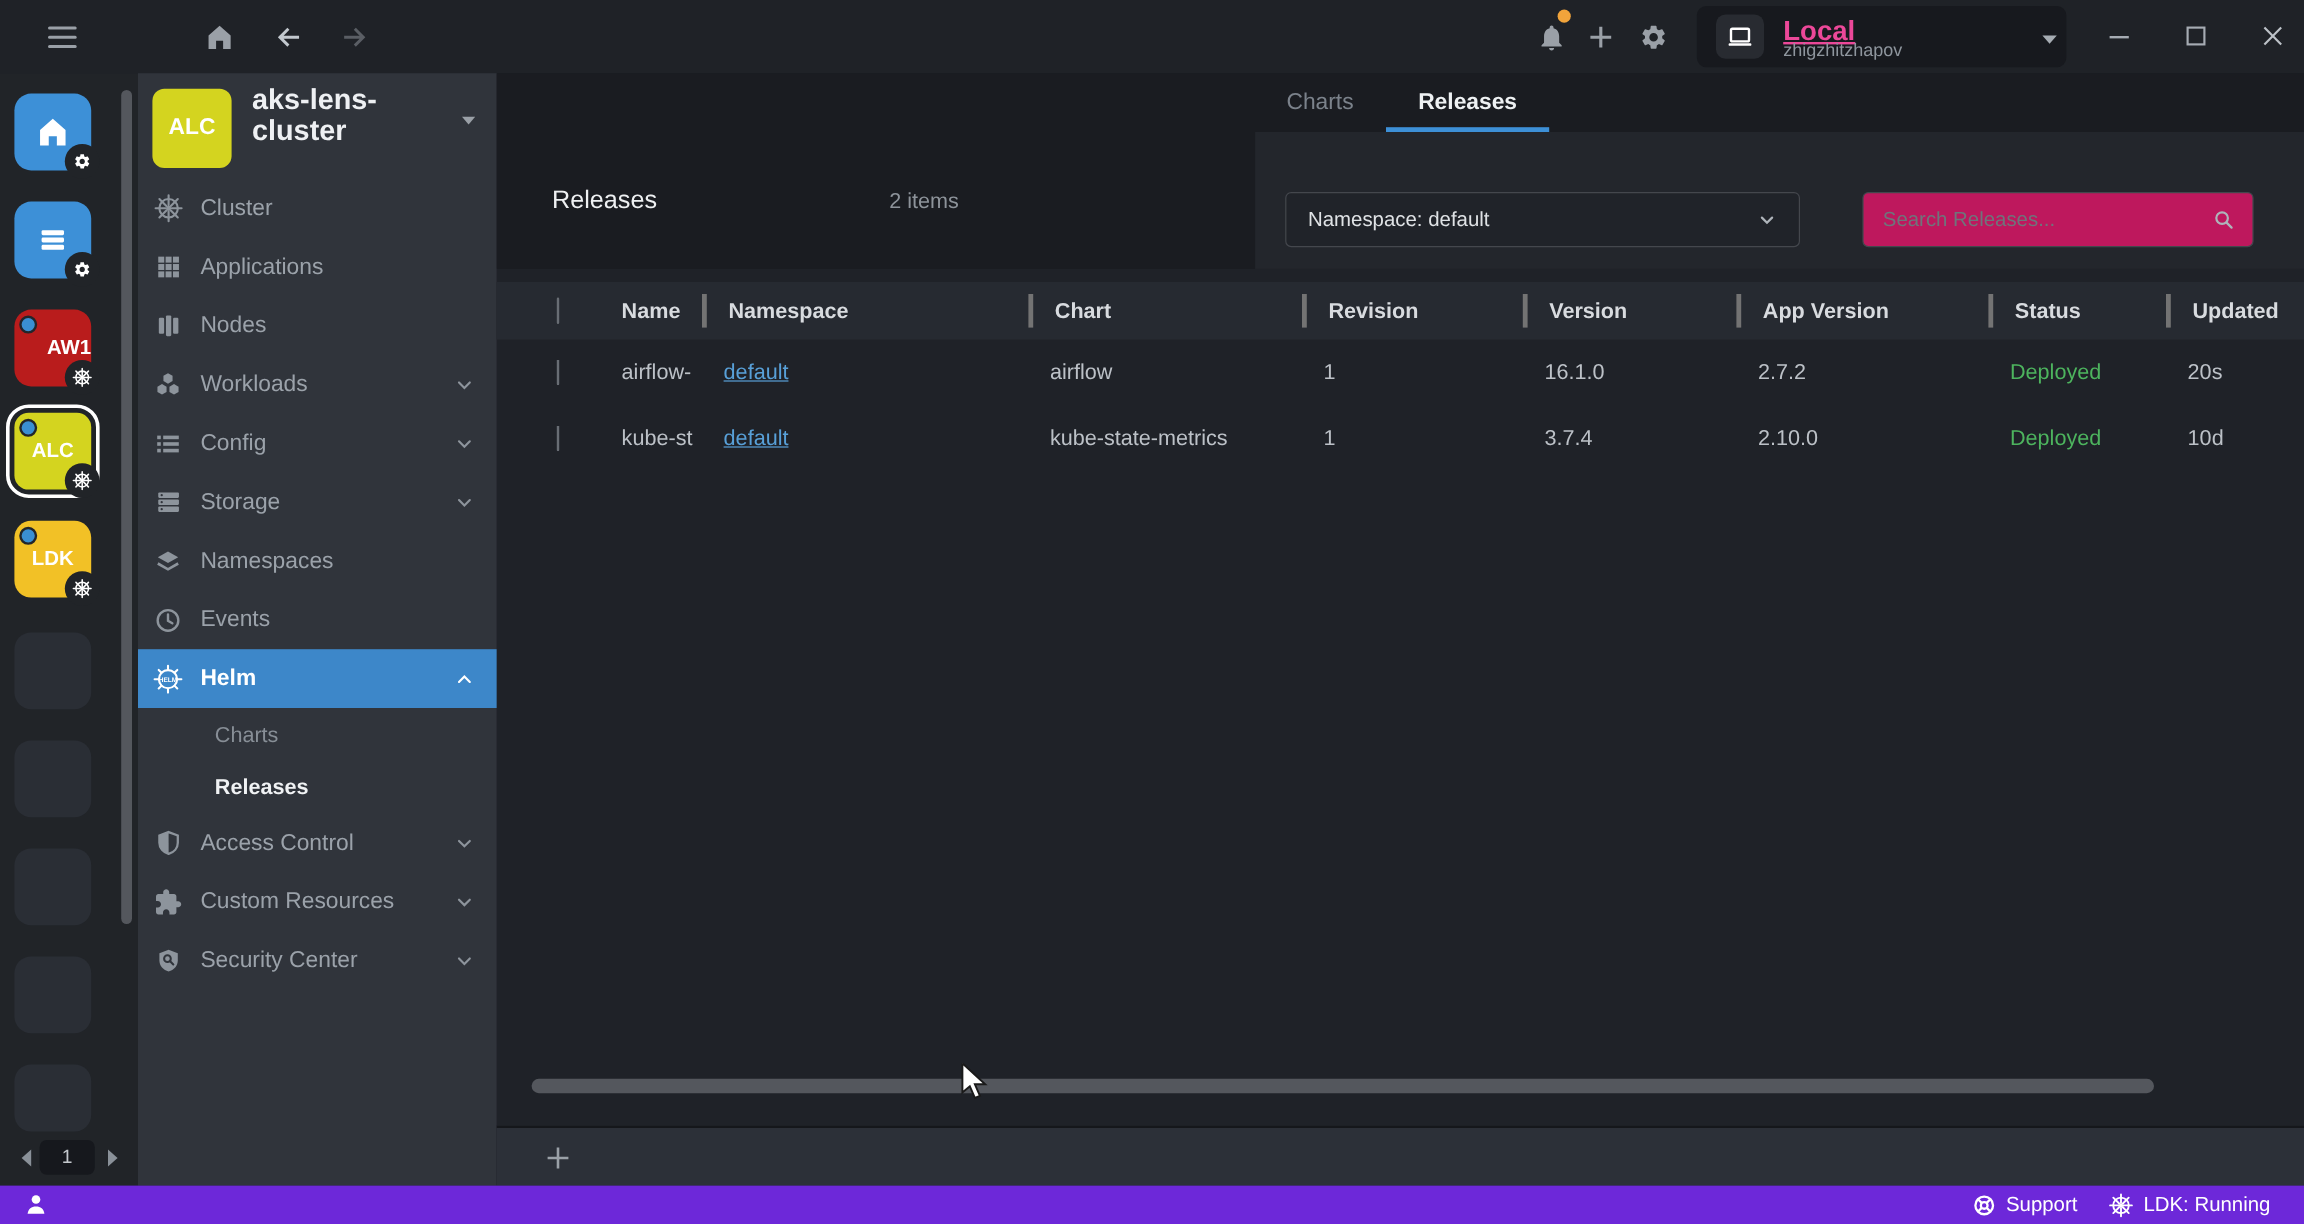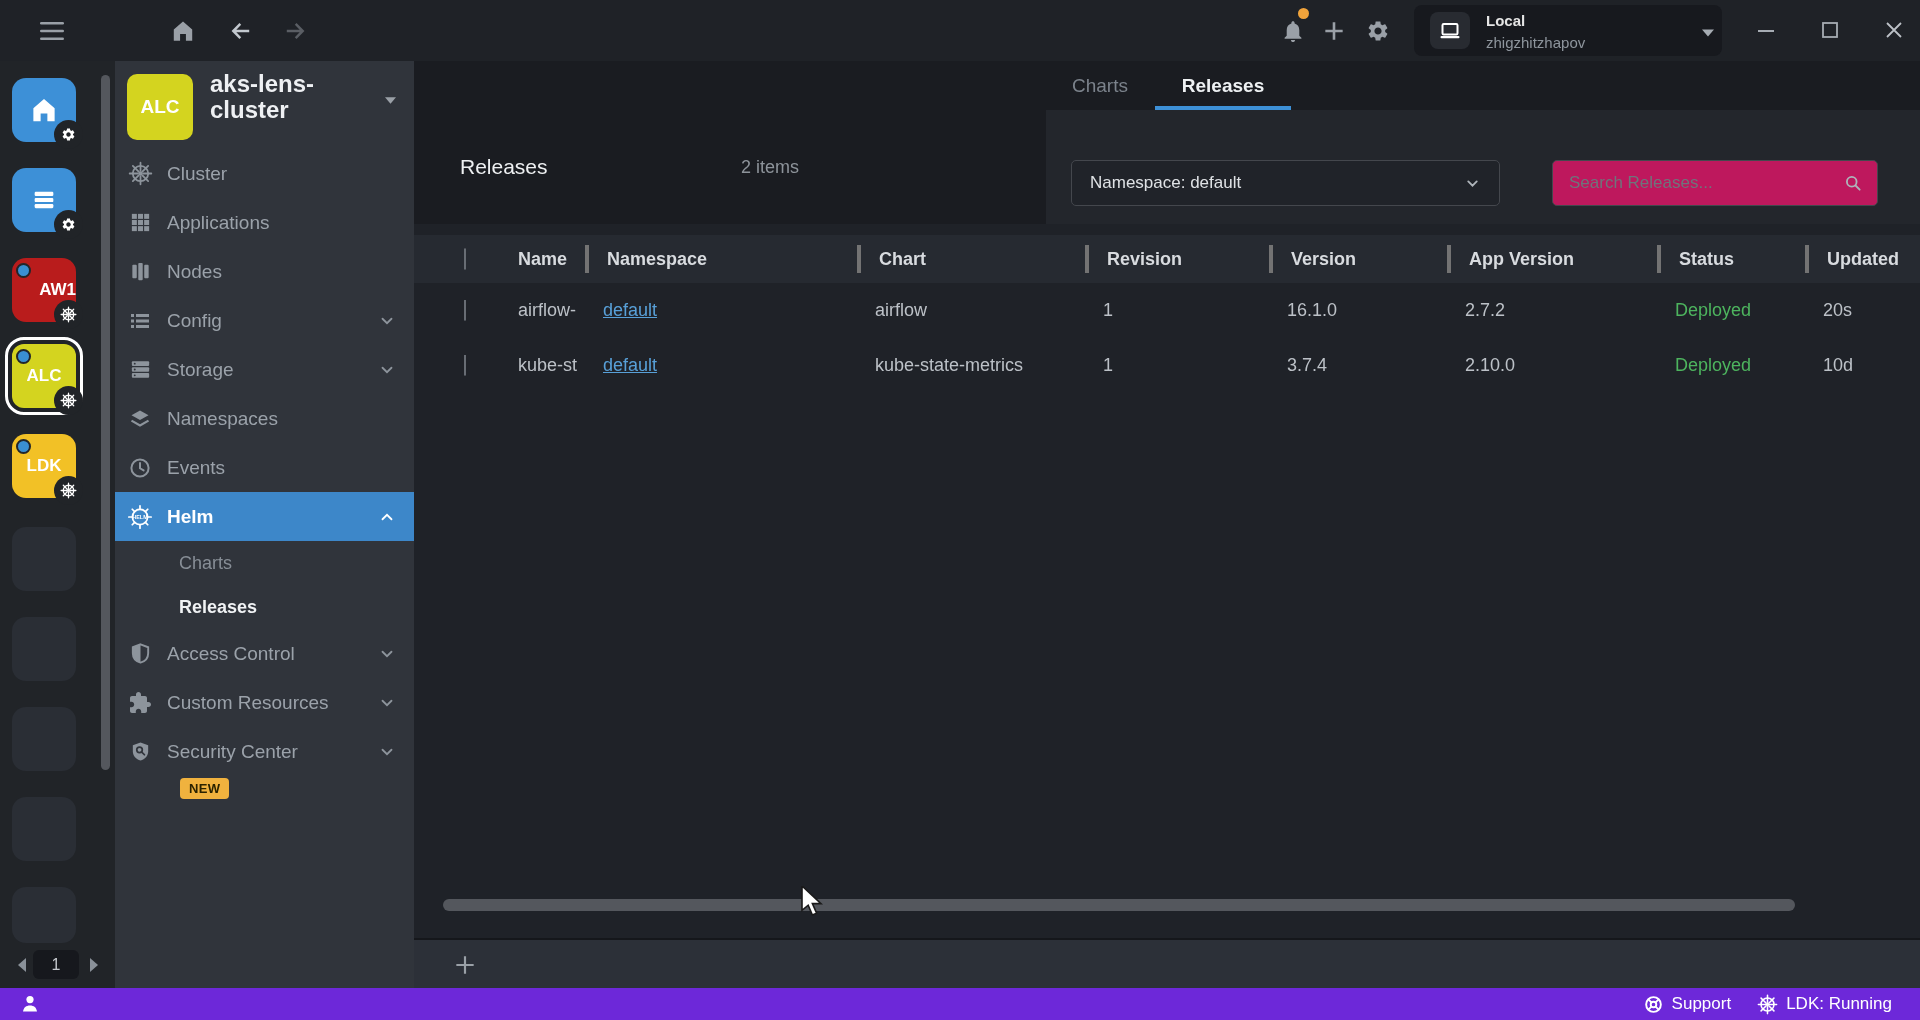--- a/index.html
+++ b/index.html
@@ -13,21 +13,21 @@
   .tb-hamburger{left:40px;top:21px;}
   .tb-home{left:170px;}
   .tb-back{left:227px;color:#c2c8ce;}
   .tb-fwd{left:283px;color:#5a5e64;}
   .tb-bell{left:1281px;}
   .bell-dot{position:absolute;left:1298px;top:8px;width:11px;height:11px;border-radius:50%;background:#f1a43b;}
   .tb-plus{left:1321px;}
   .tb-gear{left:1366px;top:19px;}
   .switcher{position:absolute;left:1414px;top:5px;width:308px;height:51px;background:#17191e;border-radius:8px;}
   .switcher .laptop{position:absolute;left:16px;top:7px;width:40px;height:37px;background:#282b31;border-radius:8px;color:#fff;display:flex;align-items:center;justify-content:center;}
-  .sw-title{position:absolute;left:72px;top:7px;font-size:15px;font-weight:700;color:#e5e5e5;}
+  .sw-title{position:absolute;left:72px;top:7px;font-size:23px;font-weight:700;color:#ec4899;text-decoration:underline;}
   .sw-sub{position:absolute;left:72px;top:29px;font-size:15px;color:#8e959d;}
   .sw-caret{position:absolute;left:286px;top:22px;color:#a6acb3;}
   .win-btn{position:absolute;top:20px;color:#a6acb3;}
   .win-min{left:1756px;}
   .win-max{left:1820px;}
   .win-close{left:1884px;color:#bcc1c7;}
 
   
   .rail{position:absolute;left:0;top:61px;width:115px;height:927px;background:#212428;}
   .tile{position:absolute;left:12px;width:64px;height:64px;border-radius:14px;display:flex;align-items:center;justify-content:center;color:#fff;font-weight:700;font-size:17px;}
@@ -327,20 +327,37 @@
               <g fill="currentColor">
                 <rect x="3.5" y="5" width="4.6" height="14" rx="1"></rect>
                 <rect x="9.7" y="3" width="4.6" height="18" rx="1"></rect>
                 <rect x="15.9" y="5" width="4.6" height="14" rx="1"></rect>
               </g>
             </svg>
           </span>
         <span class="sb-label">Nodes</span>
       </div>
 
+      <div class="sb-item">
+        <span class="sb-icon">
+            <svg width="24" height="24" viewBox="0 0 24 24">
+              <g fill="currentColor">
+                <path d="M12 2l3.8 2.2v4.4L12 10.8 8.2 8.6V4.2z"></path>
+                <path d="M7 11l3.8 2.2v4.4L7 19.8l-3.8-2.2v-4.4z"></path>
+                <path d="M17 11l3.8 2.2v4.4L17 19.8l-3.8-2.2v-4.4z"></path>
+              </g>
+            </svg>
+          </span>
+        <span class="sb-label">Workloads</span>
+        <span class="sb-chev">
+            <svg width="18" height="18" viewBox="0 0 24 24">
+              <path d="M6 9l6 6 6-6" fill="none" stroke="currentColor" stroke-width="2.4" stroke-linecap="round"></path>
+            </svg>
+          </span>
+      </div>
 
       <div class="sb-item">
         <span class="sb-icon">
             <svg width="24" height="24" viewBox="0 0 24 24">
               <g fill="currentColor">
                 <rect x="3" y="5" width="3" height="3"></rect>
                 <rect x="8" y="5" width="13" height="3"></rect>
                 <rect x="3" y="10.5" width="3" height="3"></rect>
                 <rect x="8" y="10.5" width="13" height="3"></rect>
                 <rect x="3" y="16" width="3" height="3"></rect>
@@ -457,23 +474,20 @@
               <circle cx="11" cy="10.3" r="2.9" fill="none" stroke="#30343b" stroke-width="1.8"></circle>
               <path d="M13.1 12.4l3 3" stroke="#30343b" stroke-width="1.8" stroke-linecap="round"></path>
             </svg>
           </span>
         <span class="sb-label">Security Center</span>
         <span class="sb-chev">
             <svg width="18" height="18" viewBox="0 0 24 24">
               <path d="M6 9l6 6 6-6" fill="none" stroke="currentColor" stroke-width="2.4" stroke-linecap="round"></path>
             </svg>
           </span>
-      </div>
-      <div class="sb-badge-row">
-        <span class="new-badge">NEW</span>
       </div>
 
     </div>
   </aside>
 
   <main class="main">
     <div class="tabstrip">
       <div class="tab tab-charts">Charts</div>
       <div class="tab tab-releases">Releases</div>
       <div class="tab-underline"></div>

